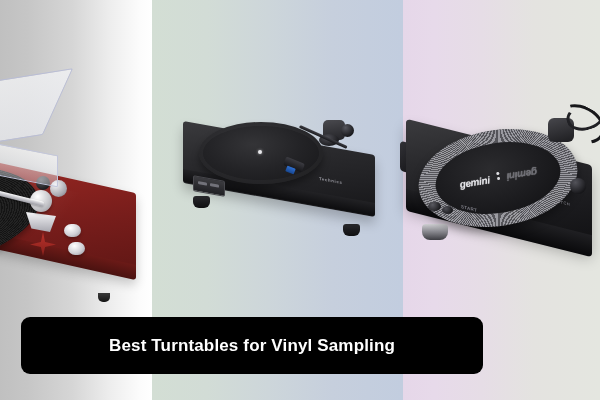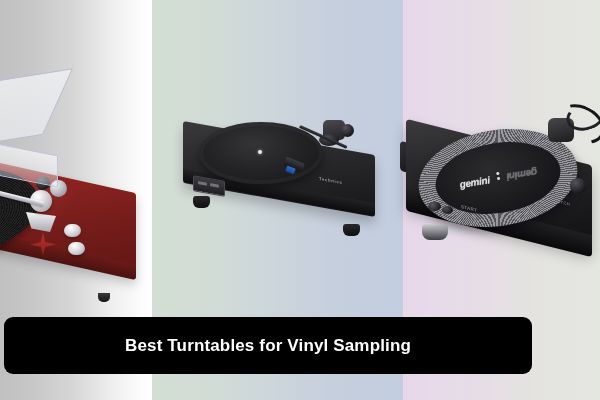--- a/index.html
+++ b/index.html
@@ -268,21 +268,21 @@
     border-radius:4px 4px 8px 8px;
     background:linear-gradient(180deg,#cfcfd2 0%,#8c8c92 45%,#3d3d42 100%);
   }
   .gm-corner{
     position:absolute;left:-6px;top:44px;width:26px;height:30px;border-radius:4px;
     background:linear-gradient(150deg,#35353a,#17171a);transform:skewY(14deg);
   }
 
   
   #title-banner{
-    position:absolute;left:4px;top:317px;width:528px;height:57px;
+    position:absolute;left:21px;top:317px;width:462px;height:57px;
     background:#000000;border-radius:9px;
     display:flex;align-items:center;justify-content:center;
   }
   #banner-title{
     color:#ffffff;font-size:17px;font-weight:bold;letter-spacing:.15px;
     white-space:nowrap;
   }
 </style>
 </head>
 <body>

